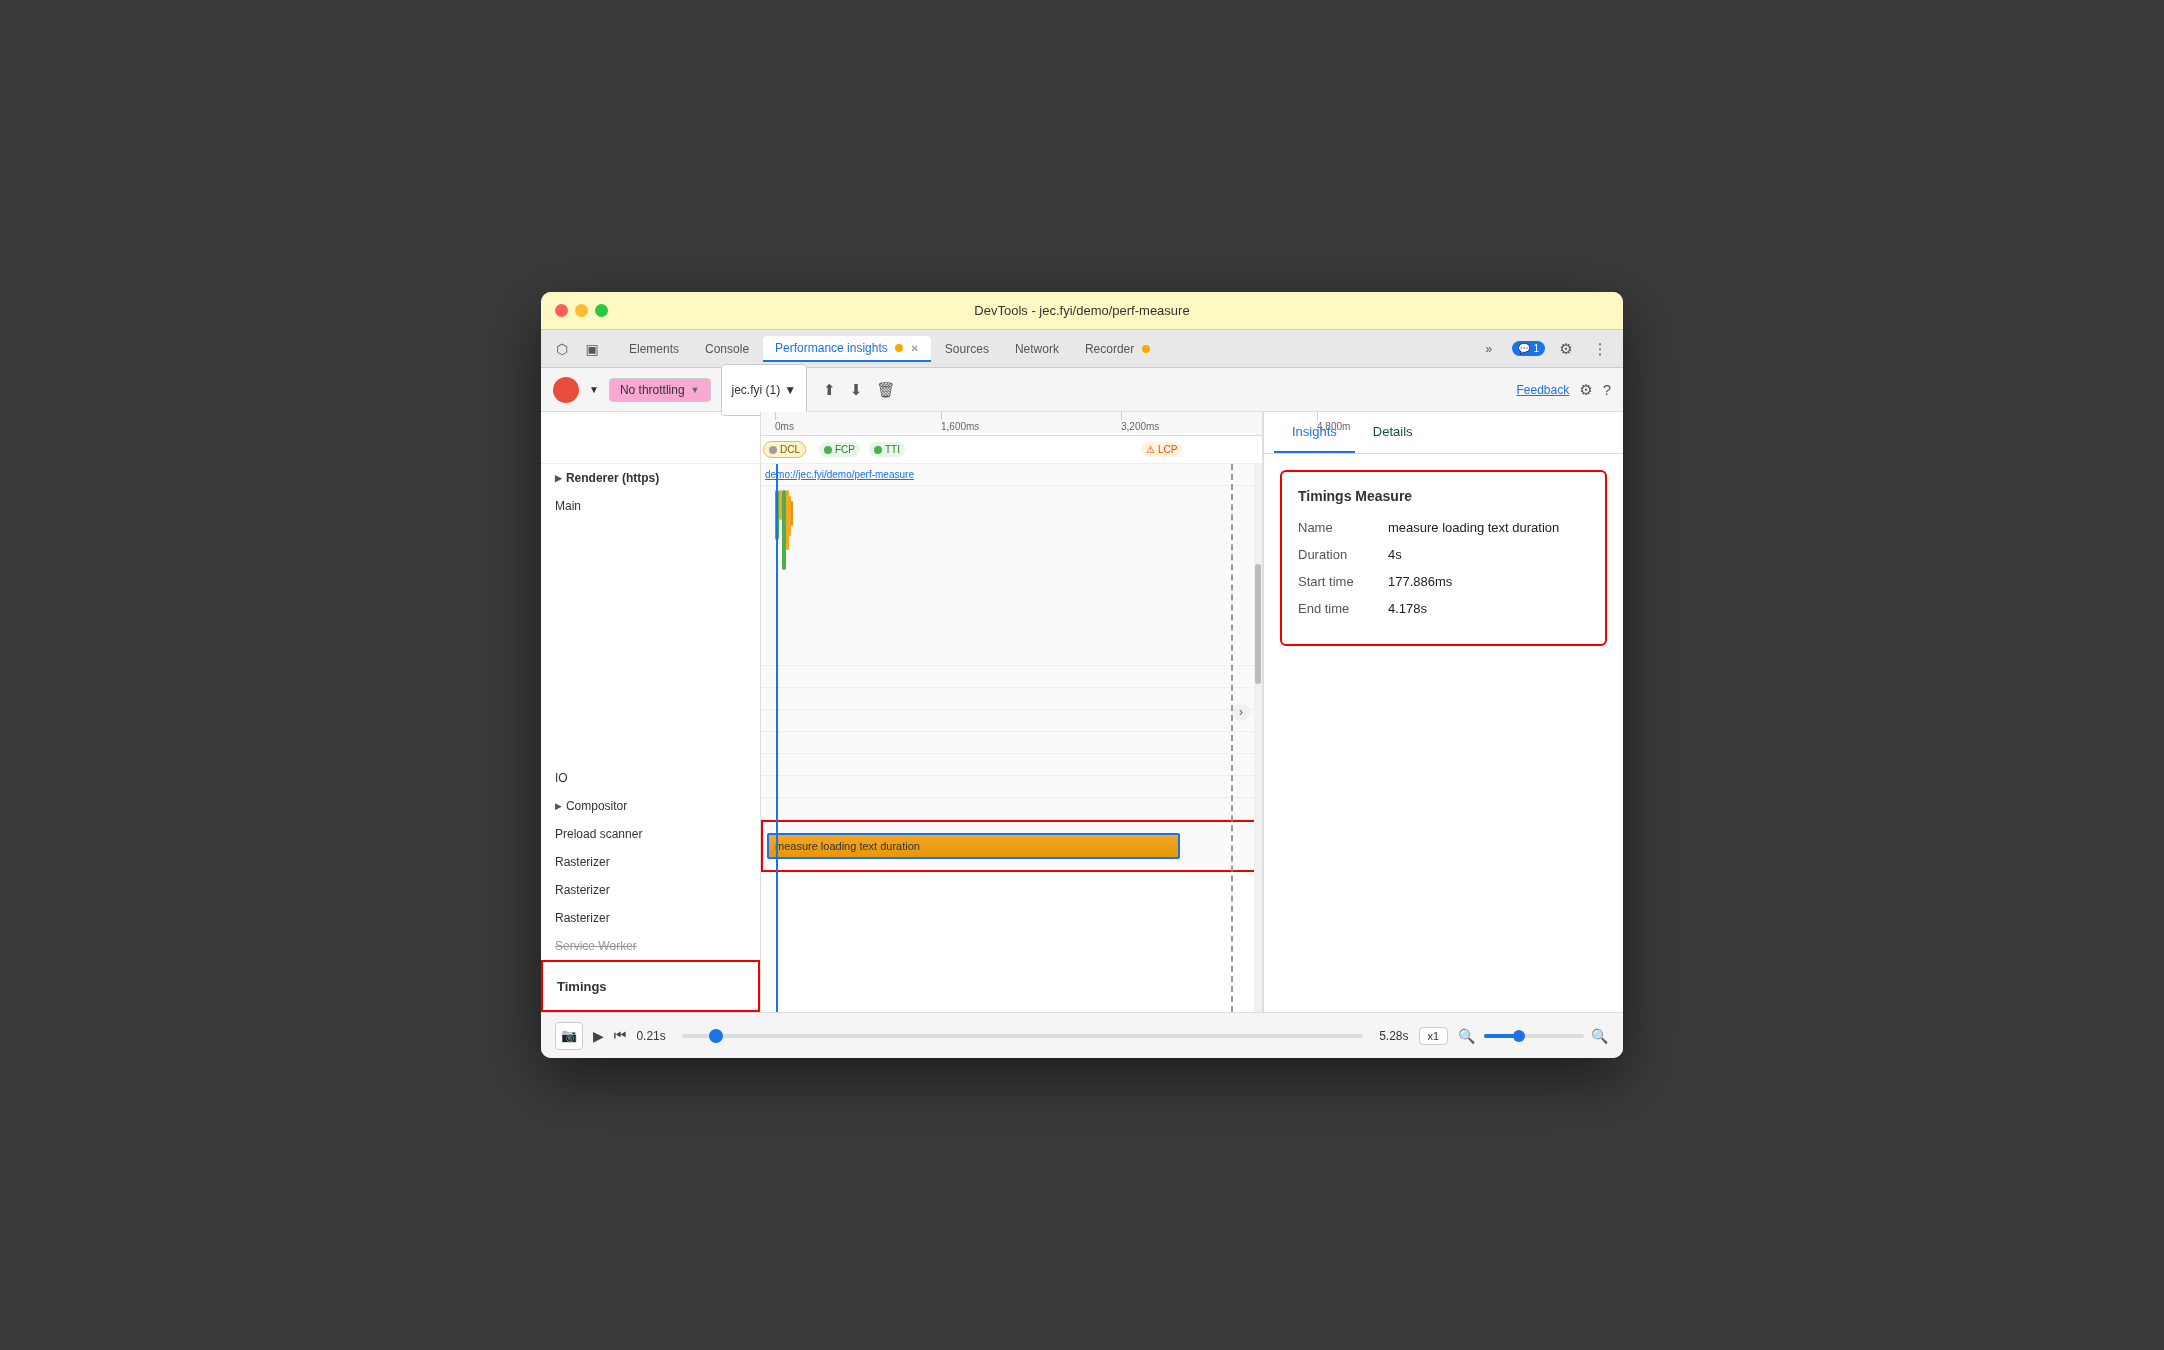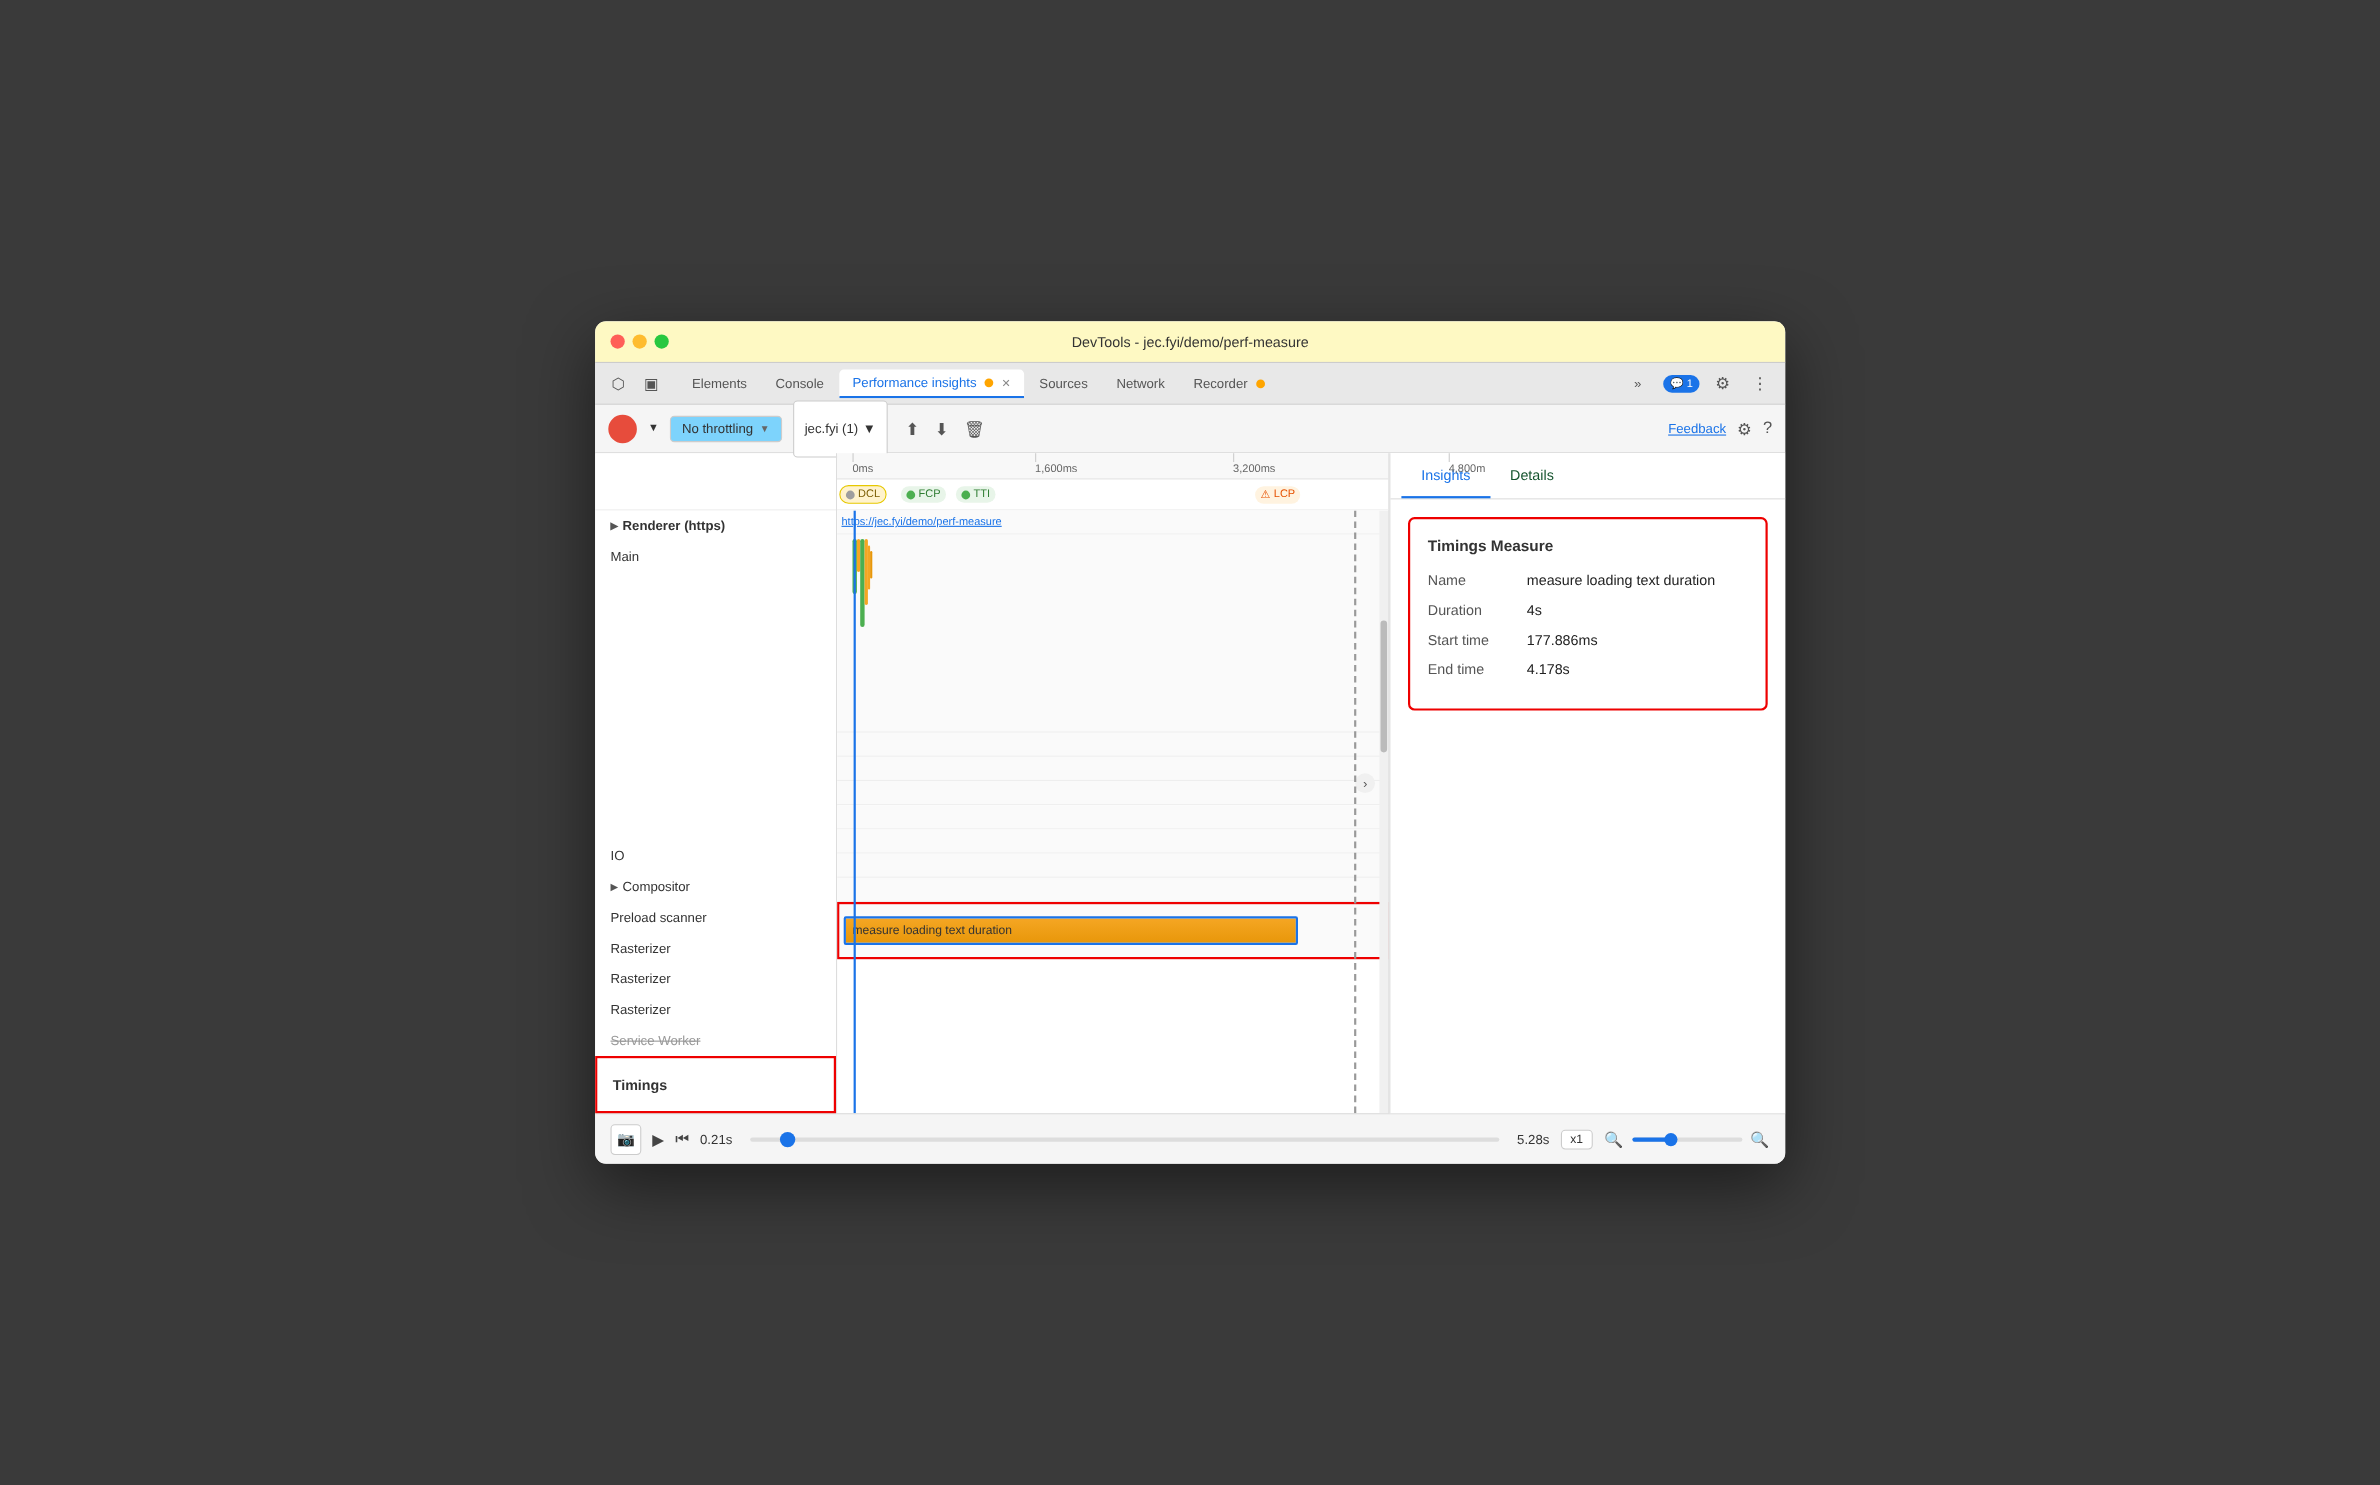--- a/index.html
+++ b/index.html
@@ -143,21 +143,21 @@
     }
     .record-chevron {
       color: #333;
       font-size: 10px;
       cursor: pointer;
     }
     .dropdown-btn {
       display: flex;
       align-items: center;
       gap: 6px;
-      background: #7dd3fc;
+      background: #f9a8d4;
       border: 1px solid #ccc;
       border-radius: 4px;
       padding: 4px 10px;
       font-size: 12px;
       color: #333;
       cursor: pointer;
     }
     .dropdown-btn .chevron { font-size: 9px; color: #666; }
     .url-dropdown {
       display: flex;
@@ -687,21 +687,21 @@
           </div>
         </div>
 
         <div class="flamechart">
 
           <div class="cursor-line" style="left: 15px;"></div>
 
           <div class="dashed-line" style="left: 470px;"></div>
 
           <div class="url-bar-track">
-            <span class="url-text">https://jec.fyi/demo/perf-measure</span>
+            <span class="url-text">demo://jec.fyi/demo/perf-measure</span>
           </div>
 
           <div class="main-track">
 
             <div class="flame-bar" style="left:14px; top:4px; width:4px; height:50px; background:#4caf50;"></div>
             <div class="flame-bar" style="left:18px; top:4px; width:3px; height:30px; background:#f5a623;"></div>
             <div class="flame-bar" style="left:21px; top:4px; width:4px; height:80px; background:#4caf50;"></div>
             <div class="flame-bar" style="left:25px; top:4px; width:3px; height:60px; background:#f5a623;"></div>
             <div class="flame-bar" style="left:28px; top:10px; width:2px; height:40px; background:#f5a623;"></div>
             <div class="flame-bar" style="left:30px; top:15px; width:2px; height:25px; background:#e8970a;"></div>

